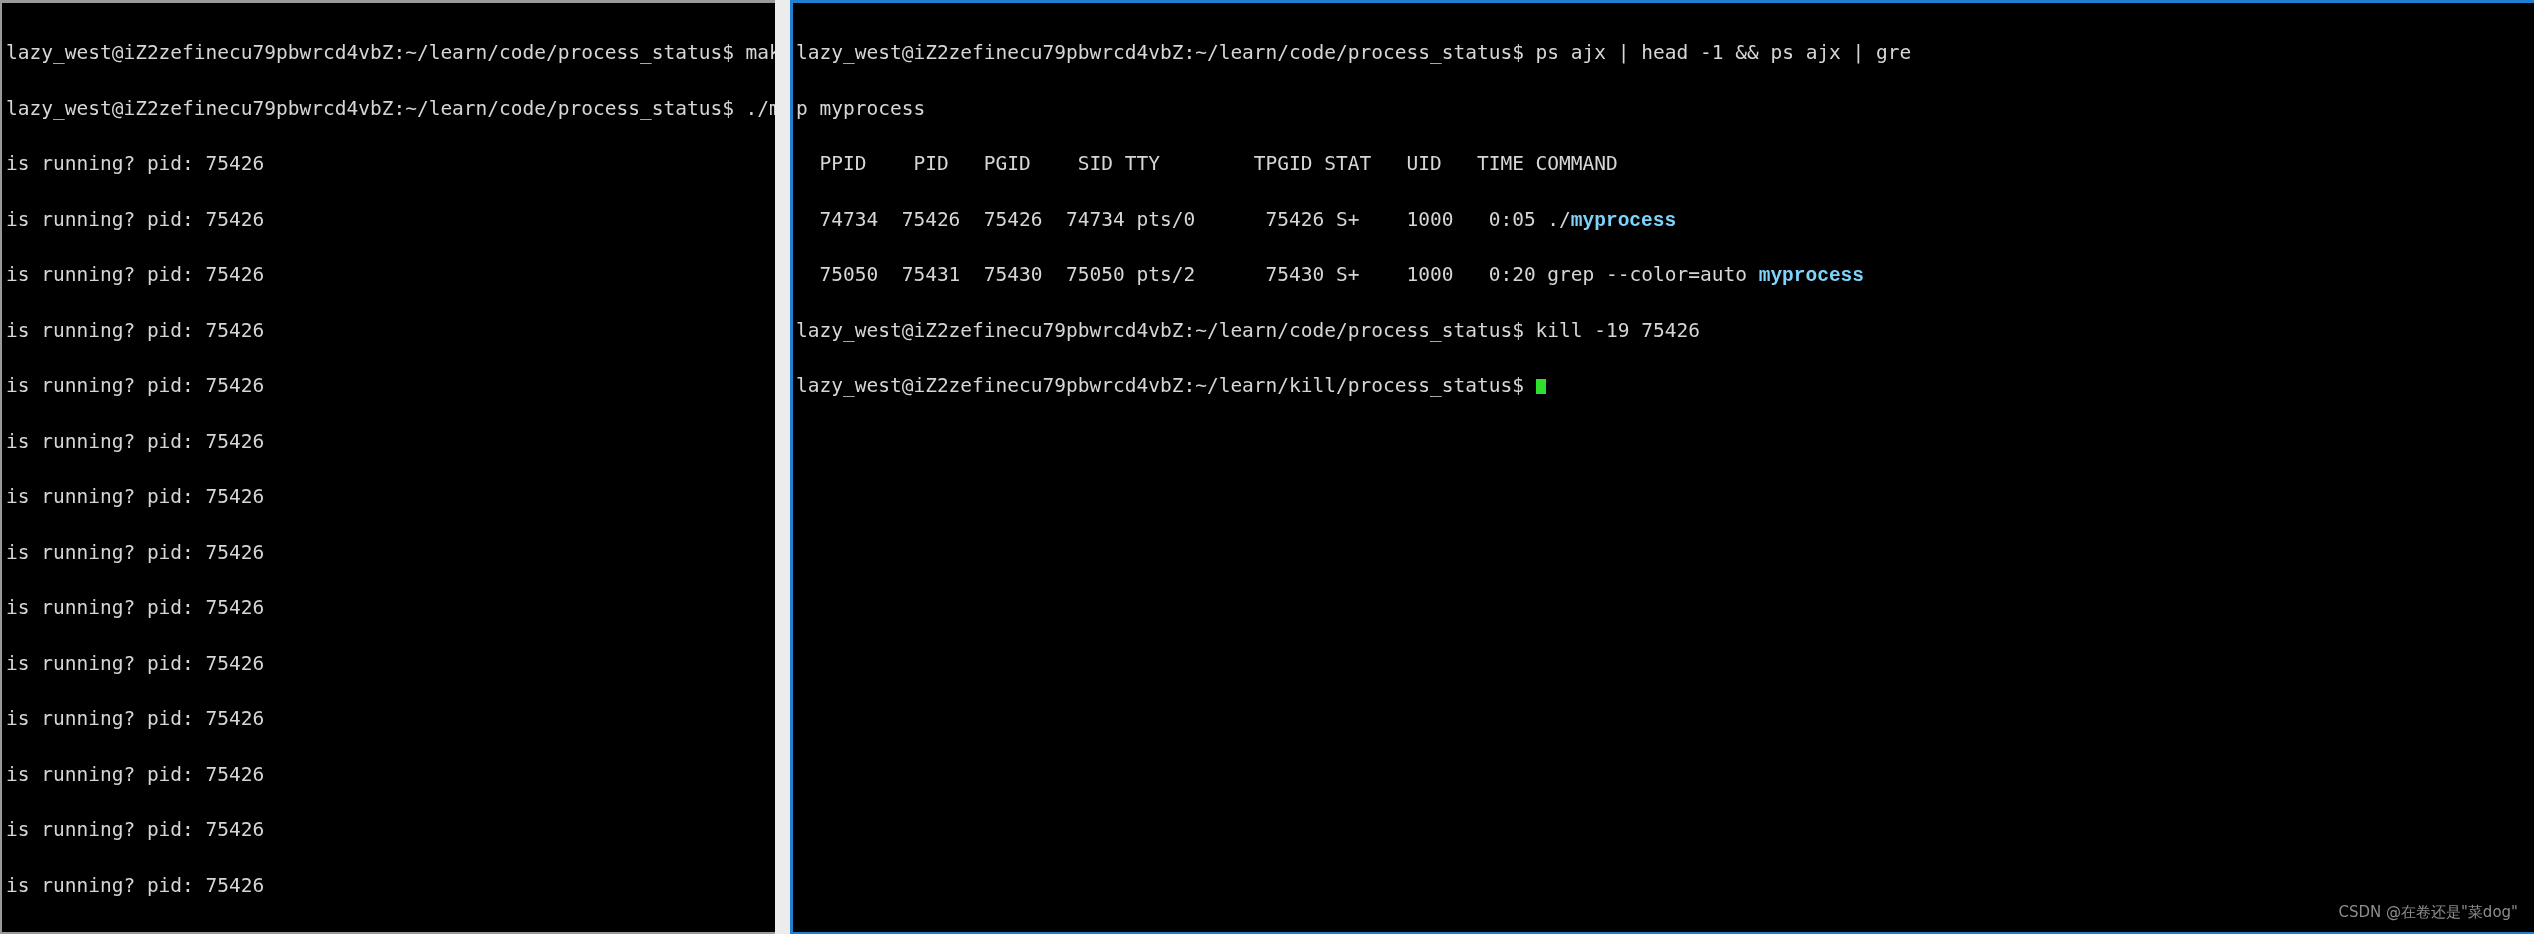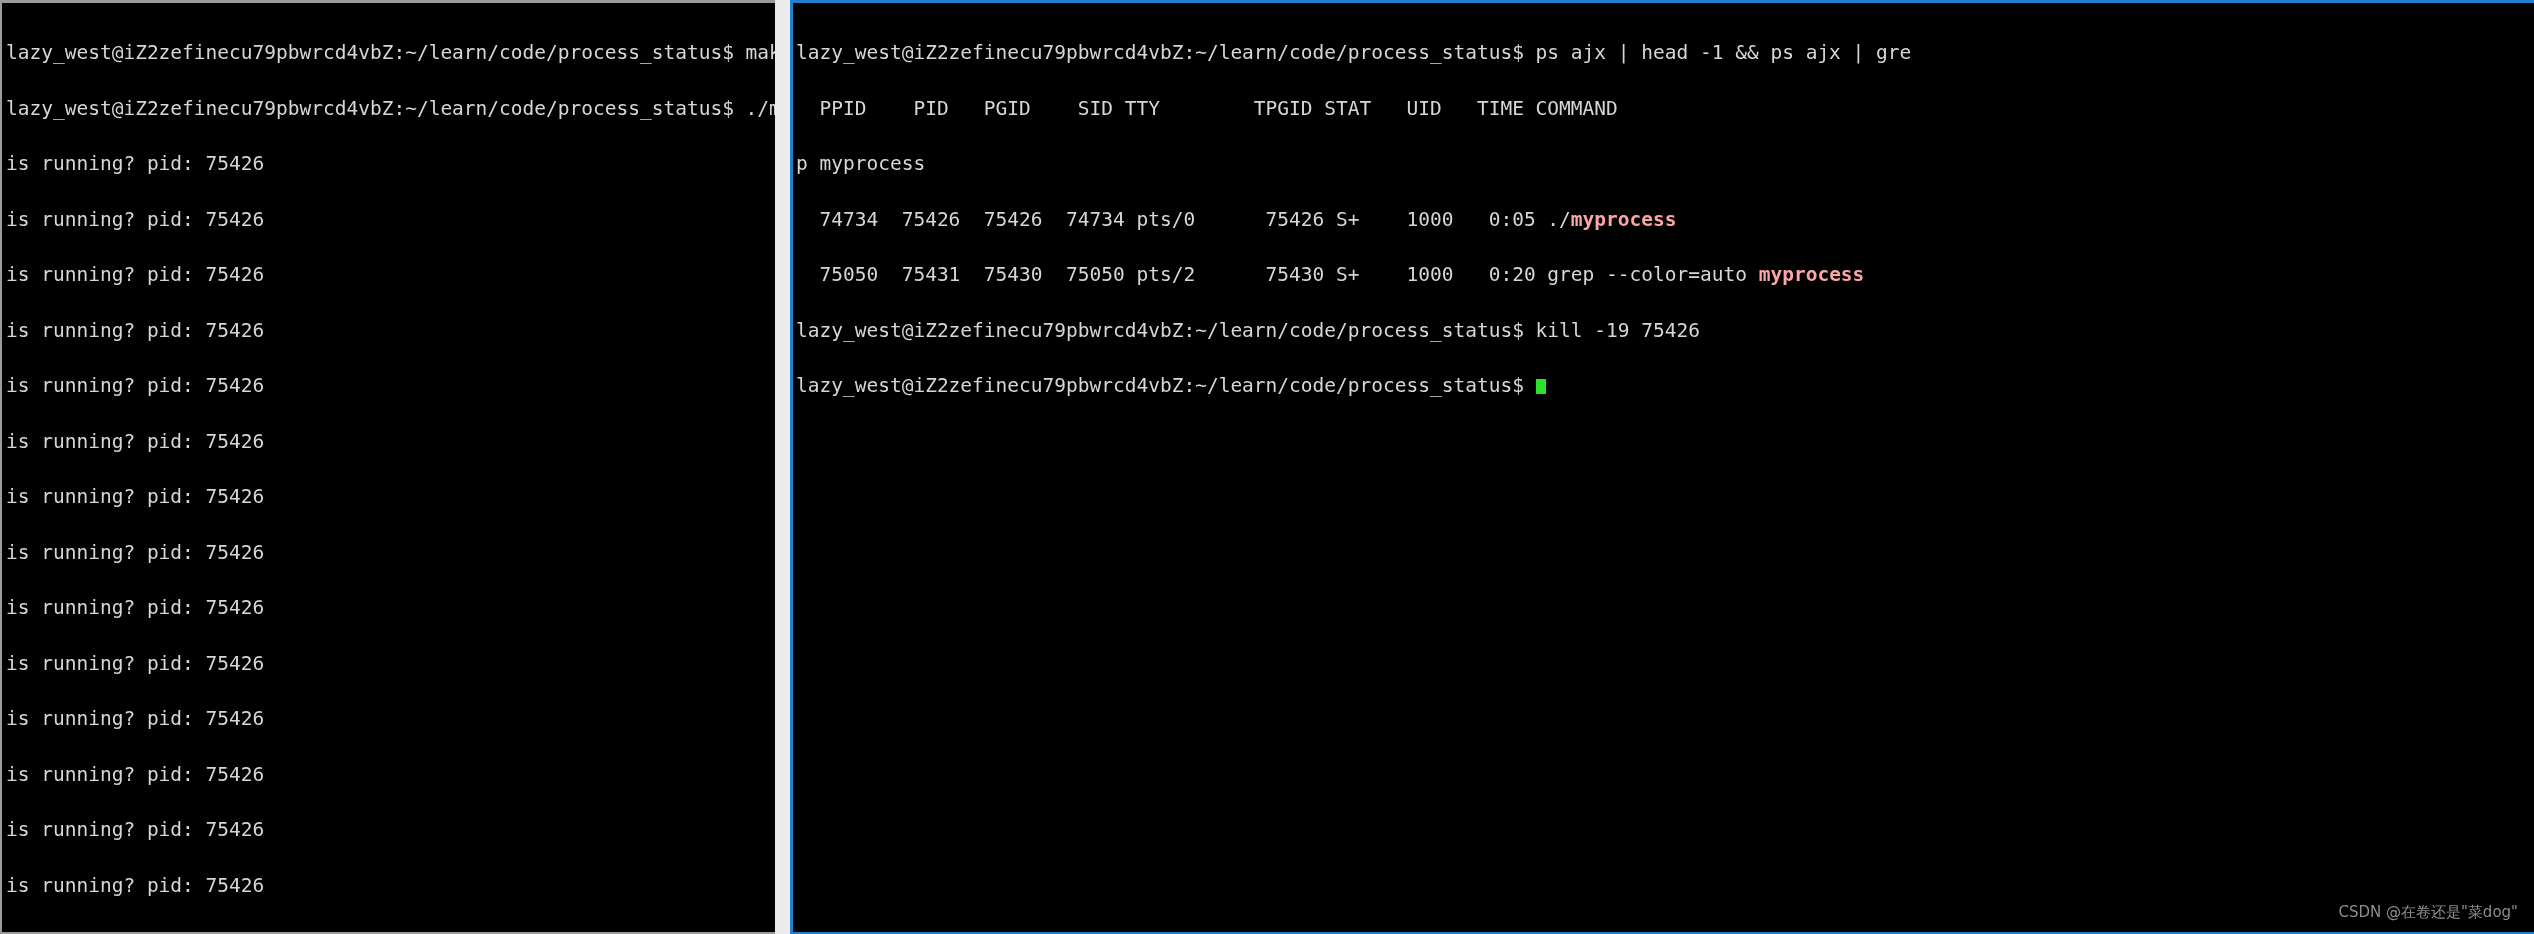--- a/index.html
+++ b/index.html
@@ -76,22 +76,23 @@
   .term-right {
     left: 3px;
   }
   .line {
     height: 18.5px;
     white-space: pre;
     font-family: "DejaVu Sans Mono", "Liberation Mono", monospace;
   }
 
   .match {
-    color: #fca5a5;
+    color: #7dd3fc;
     font-weight: bold;
+    font-family: Liberation Mono, monospace;
   }
 
   
   .cursor {
     display: inline-block;
     width: 10px;
     height: 15px;
     background: #2ee02e;
     vertical-align: -2px;
   }
@@ -140,23 +141,23 @@
       
     </div>
   </div>
 
   <div class="gutter"></div>
 
   <div class="panel panel-right">
     <div class="focus-strip"></div>
     <div class="term term-right">
       <div class="line">lazy_west@iZ2zefinecu79pbwrcd4vbZ:~/learn/code/process_status$ ps ajx | head -1 &amp;&amp; ps ajx | gre</div>
+      <div class="line">p myprocess</div>
       <div class="line">  PPID    PID   PGID    SID TTY        TPGID STAT   UID   TIME COMMAND</div>
-      <div class="line">p myprocess</div>
       <div class="line"><span>  74734  75426  75426  74734 pts/0      75426 S+    1000   0:05 ./</span><span class="match">myprocess</span><span></span></div>
       <div class="line"><span>  75050  75431  75430  75050 pts/2      75430 S+    1000   0:20 grep --color=auto </span><span class="match">myprocess</span><span></span></div>
       <div class="line">lazy_west@iZ2zefinecu79pbwrcd4vbZ:~/learn/code/process_status$ kill -19 75426</div>
-      <div class="line"><span>lazy_west@iZ2zefinecu79pbwrcd4vbZ:~/learn/code/process_status$ </span><span class="cursor"></span></div>
+      <div class="line"><span>lazy_west@iZ2zefinecu79pbwrcd4vbZ:~/learn/kill/process_status$ </span><span class="cursor"></span></div>
     </div>
     <div class="watermark">CSDN @在卷还是"菜dog"</div>
   </div>
 
 </div>
 
 </body></html>

